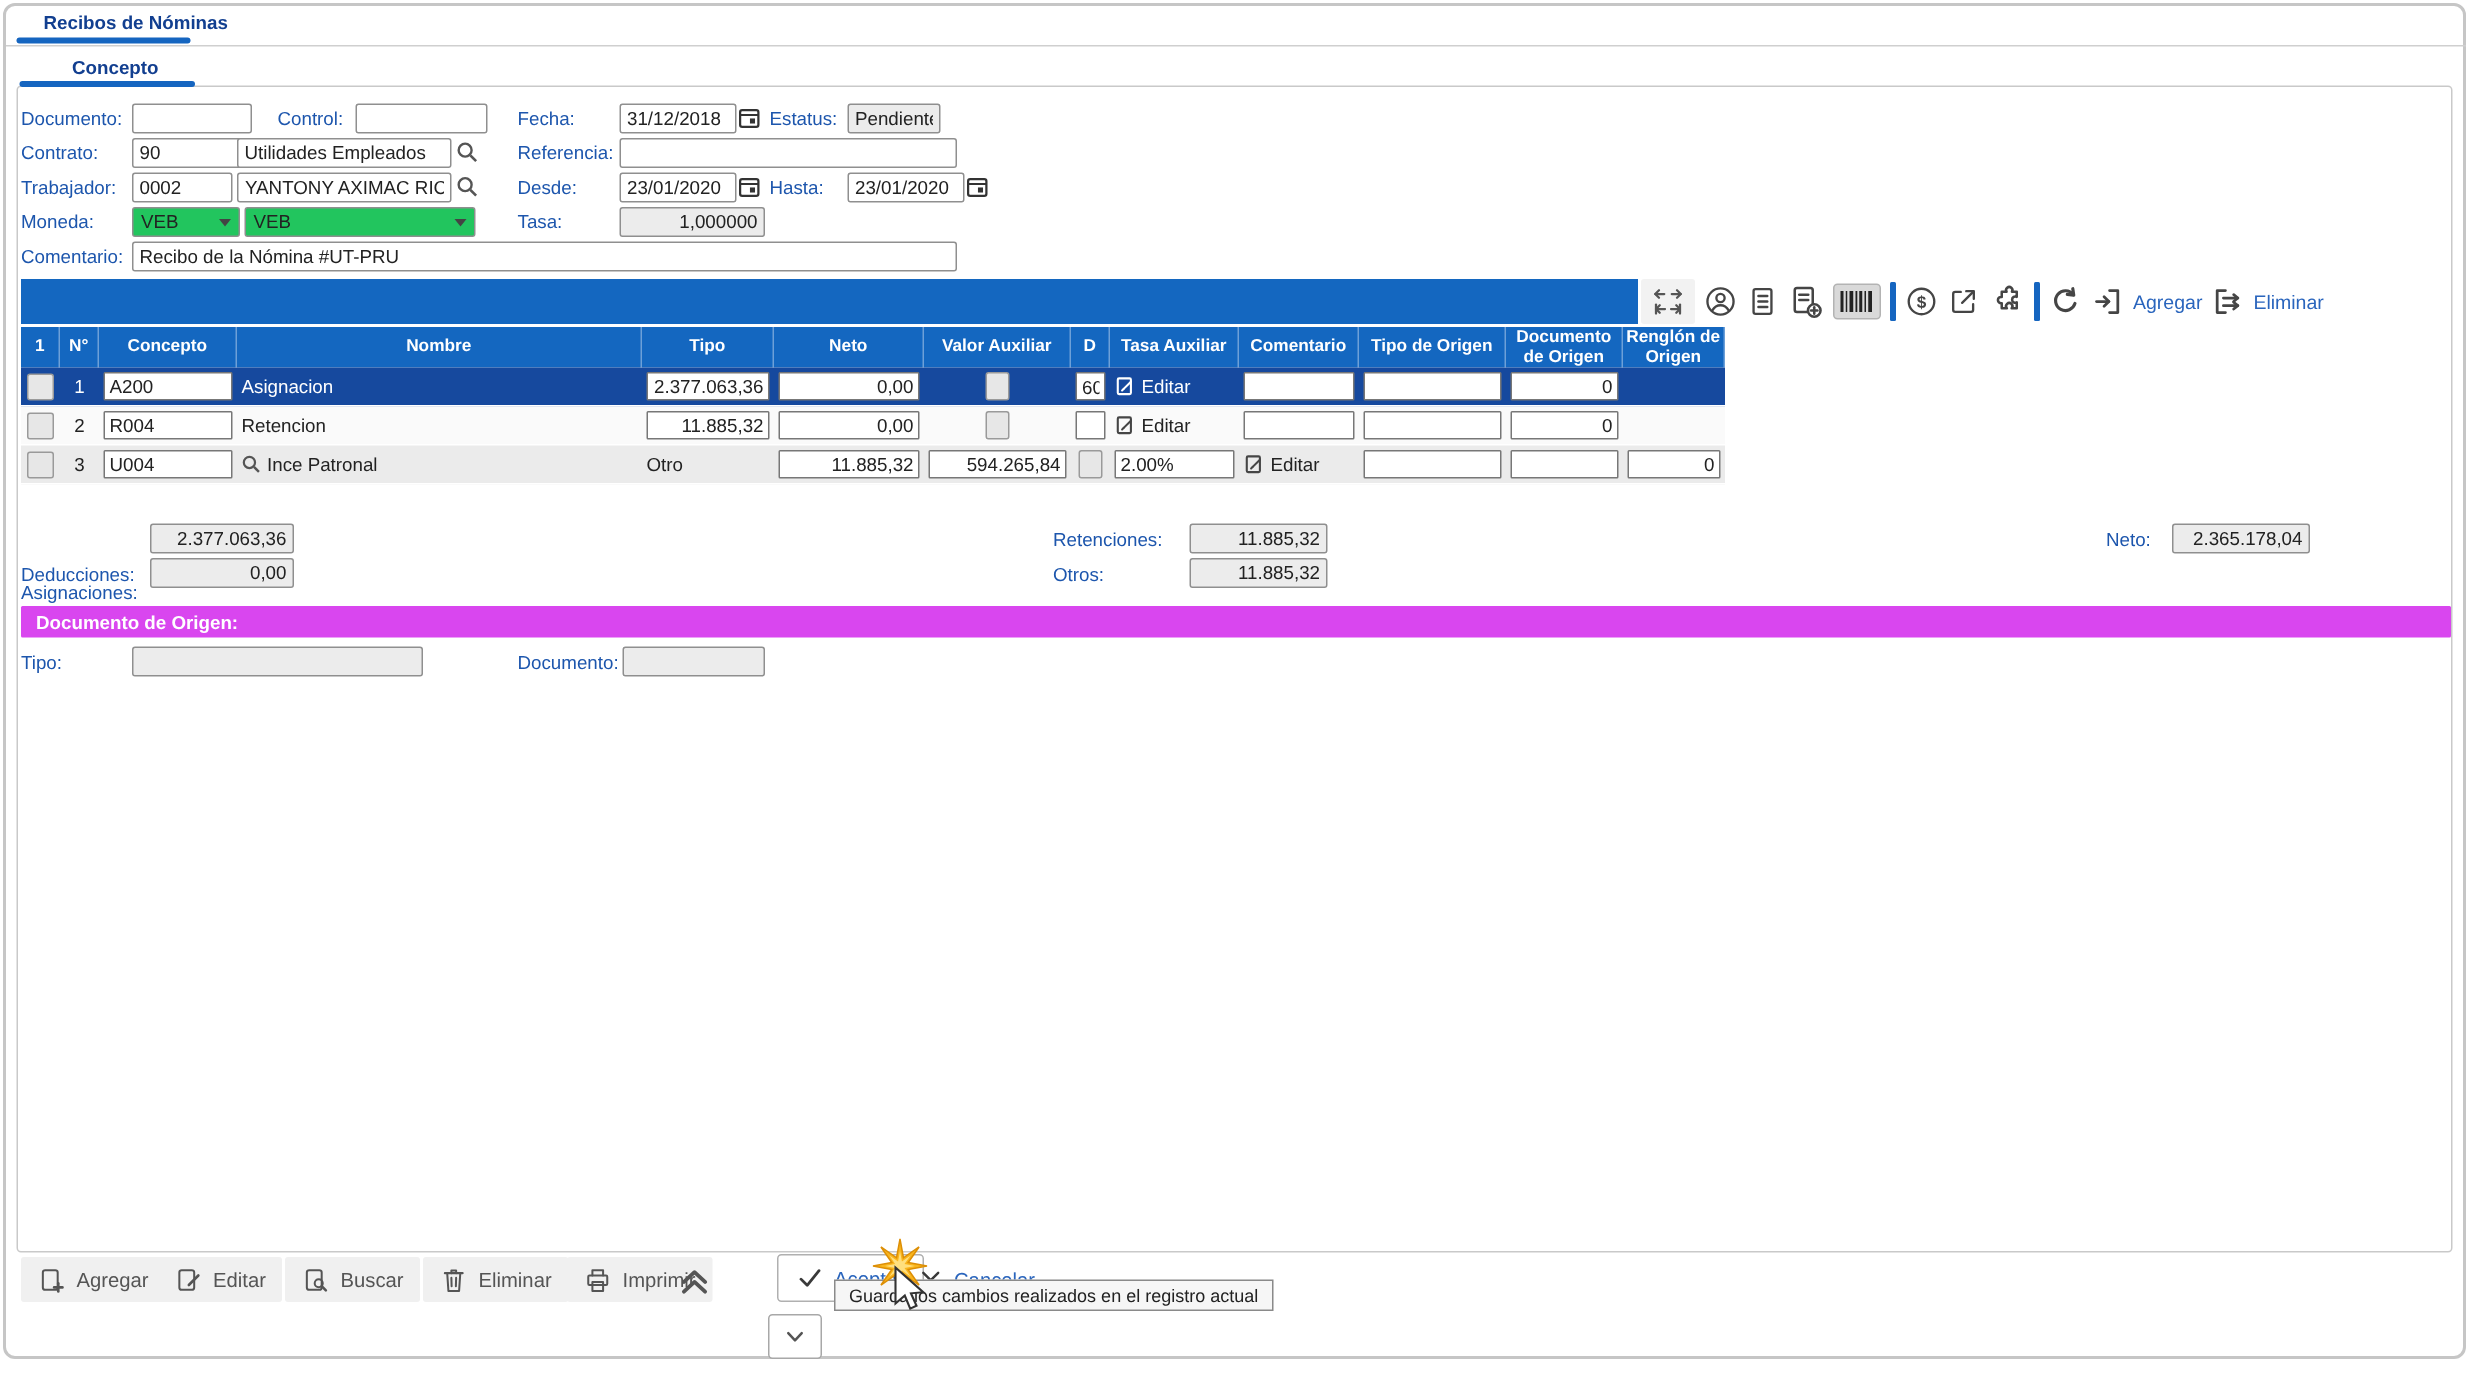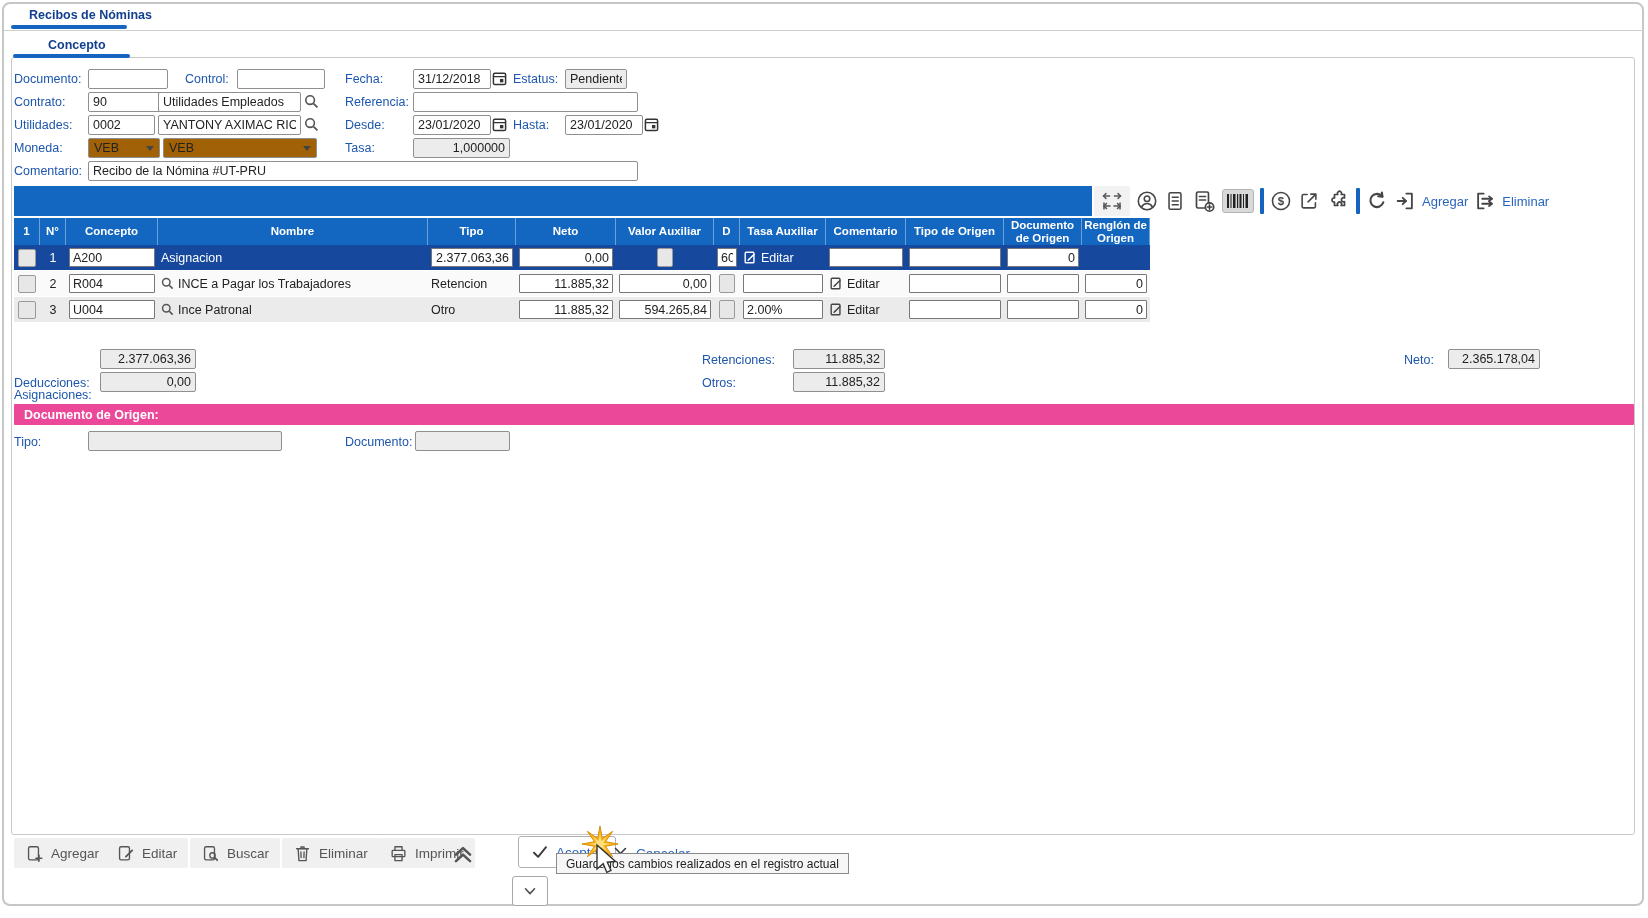--- a/index.html
+++ b/index.html
@@ -23,21 +23,21 @@
   .panel{position:absolute;left:11px;top:57px;width:1624px;height:778px;
     border:1px solid #c9c9c9;border-radius:3px;background:#fff;}
 
   
   .lbl{font-size:12.5px;color:#1d56ad;white-space:nowrap;}
   .inp{height:20px;border:1px solid #8f8f8f;background:#fff;border-radius:2px;
     font-family:"Liberation Sans",sans-serif;font-size:12.5px;color:#222;padding:0 4px;}
   .inp.ro{background:#ececec;}
   .inp.num{text-align:right;}
   .frow{position:absolute;display:flex;align-items:center;height:20px;}
-  .selbox{height:20px;border:1px solid #8f8f8f;border-radius:2px;background:#a16207;
+  .selbox{height:20px;border:1px solid #8f8f8f;border-radius:2px;background:#22c55e;
     display:flex;align-items:center;justify-content:space-between;padding:0 5px;font-size:12.5px;}
   .tri{width:0;height:0;border-left:4px solid transparent;border-right:4px solid transparent;border-top:5px solid #444;}
   .icbtn{display:inline-flex;align-items:center;justify-content:center;cursor:pointer;}
 
   
   .bluebar{position:absolute;background:#1467c0;}
 
   
   .gstrip{position:absolute;left:1094px;top:186px;height:30px;display:flex;align-items:center;gap:6px;}
   .tbi{fill:none;stroke:#454545;stroke-width:1.7;stroke-linecap:round;stroke-linejoin:round;}
@@ -62,21 +62,21 @@
   .ginp.num{text-align:right;}
   .rowsel{width:18px;height:18px;background:#e7e7e7;border:1px solid #9a9a9a;border-radius:2px;margin:0 auto;}
   .dbox{width:16px;height:19px;background:#e7e7e7;border:1px solid #9a9a9a;border-radius:2px;margin:0 auto;}
   .editbtn{display:inline-flex;align-items:center;gap:4px;cursor:pointer;font-size:12.5px;}
   .edi{fill:none;stroke:#454545;stroke-width:1.6;stroke-linecap:round;}
   .sel .edi{stroke:#fff;}
   .magbtn{color:#555;display:inline-flex;align-items:center;}
   .sel .magbtn{color:#fff;}
 
   
-  .origin-bar{position:absolute;left:14px;top:404px;width:1620px;height:21px;background:#ec4899;
+  .origin-bar{position:absolute;left:14px;top:404px;width:1620px;height:21px;background:#d946ef;
     color:#fff;font-weight:bold;font-size:12.5px;display:flex;align-items:center;padding-left:10px;border-radius:1px;}
 
   
   .tbbtn{position:absolute;display:inline-flex;align-items:center;gap:7px;background:#f0f0f0;
     border-radius:2px;color:#555;font-size:13.5px;height:30px;padding:0 11px;cursor:pointer;white-space:nowrap;}
   .bti{fill:none;stroke:#555;stroke-width:1.7;stroke-linecap:round;stroke-linejoin:round;}
   .accept-box{position:absolute;display:inline-flex;align-items:center;gap:7px;background:#fff;
     border:1px solid #b0b0b0;border-radius:3px;height:32px;padding:0 12px;cursor:pointer;}
   .blue-link{font-size:13.5px;color:#2a65bd;white-space:nowrap;}
   .cancel-btn{position:absolute;display:inline-flex;align-items:center;gap:7px;cursor:pointer;height:30px;}
@@ -136,21 +136,21 @@
       <circle cx="6.5" cy="6.5" r="4.6" fill="none" stroke="currentColor" stroke-width="1.7"></circle>
       <line x1="10.2" y1="10.2" x2="14.3" y2="14.3" stroke="currentColor" stroke-width="1.9"></line>
     </svg>
 </span>
 <div class="frow" style="left:345px;top:92px;">
     <span class="lbl">Referencia:</span>
   </div>
 <input class="inp abs" style="left: 413px; top: 92px; width: 225px;" value="">
 
 <div class="frow" style="left:14px;top:115px;">
-    <span class="lbl">Utilidades:</span>
+    <span class="lbl">Trabajador:</span>
   </div>
 <input class="inp abs" style="left: 88px; top: 115px; width: 67px;" value="0002">
 <input class="inp abs" style="left: 158px; top: 115px; width: 143px;" value="YANTONY AXIMAC RICC">
 <span class="abs icbtn magbtn" style="left:304px;top:117px;">
   <svg width="15" height="15" viewBox="0 0 16 16">
       <circle cx="6.5" cy="6.5" r="4.6" fill="none" stroke="currentColor" stroke-width="1.7"></circle>
       <line x1="10.2" y1="10.2" x2="14.3" y2="14.3" stroke="currentColor" stroke-width="1.9"></line>
     </svg>
 </span>
 <div class="frow" style="left:345px;top:115px;">
@@ -357,29 +357,20 @@
   </div>
 
   <div class="g-row plain">
     <div class="c">
         <span class="rowsel"></span>
       </div>
     <div class="c" style="justify-content:center;">2</div>
     <div class="c">
         <input class="ginp" value="R004" style="">
       </div>
-    <div class="c">
-        <span class="magbtn icbtn" style="margin-right:4px;">
-          <svg width="13" height="13" viewBox="0 0 16 16">
-            <circle cx="6.5" cy="6.5" r="4.6" fill="none" stroke="currentColor" stroke-width="1.8"></circle>
-            <line x1="10.2" y1="10.2" x2="14.3" y2="14.3" stroke="currentColor" stroke-width="2"></line>
-          </svg>
-        </span>
-        <span>INCE a Pagar los Trabajadores</span>
-      </div>
     <div class="c">Retencion</div>
     <div class="c">
         <input class="ginp num" value="11.885,32" style="">
       </div>
     <div class="c">
         <input class="ginp num" value="0,00" style="">
       </div>
     <div class="c">
         <span class="dbox"></span>
       </div>

